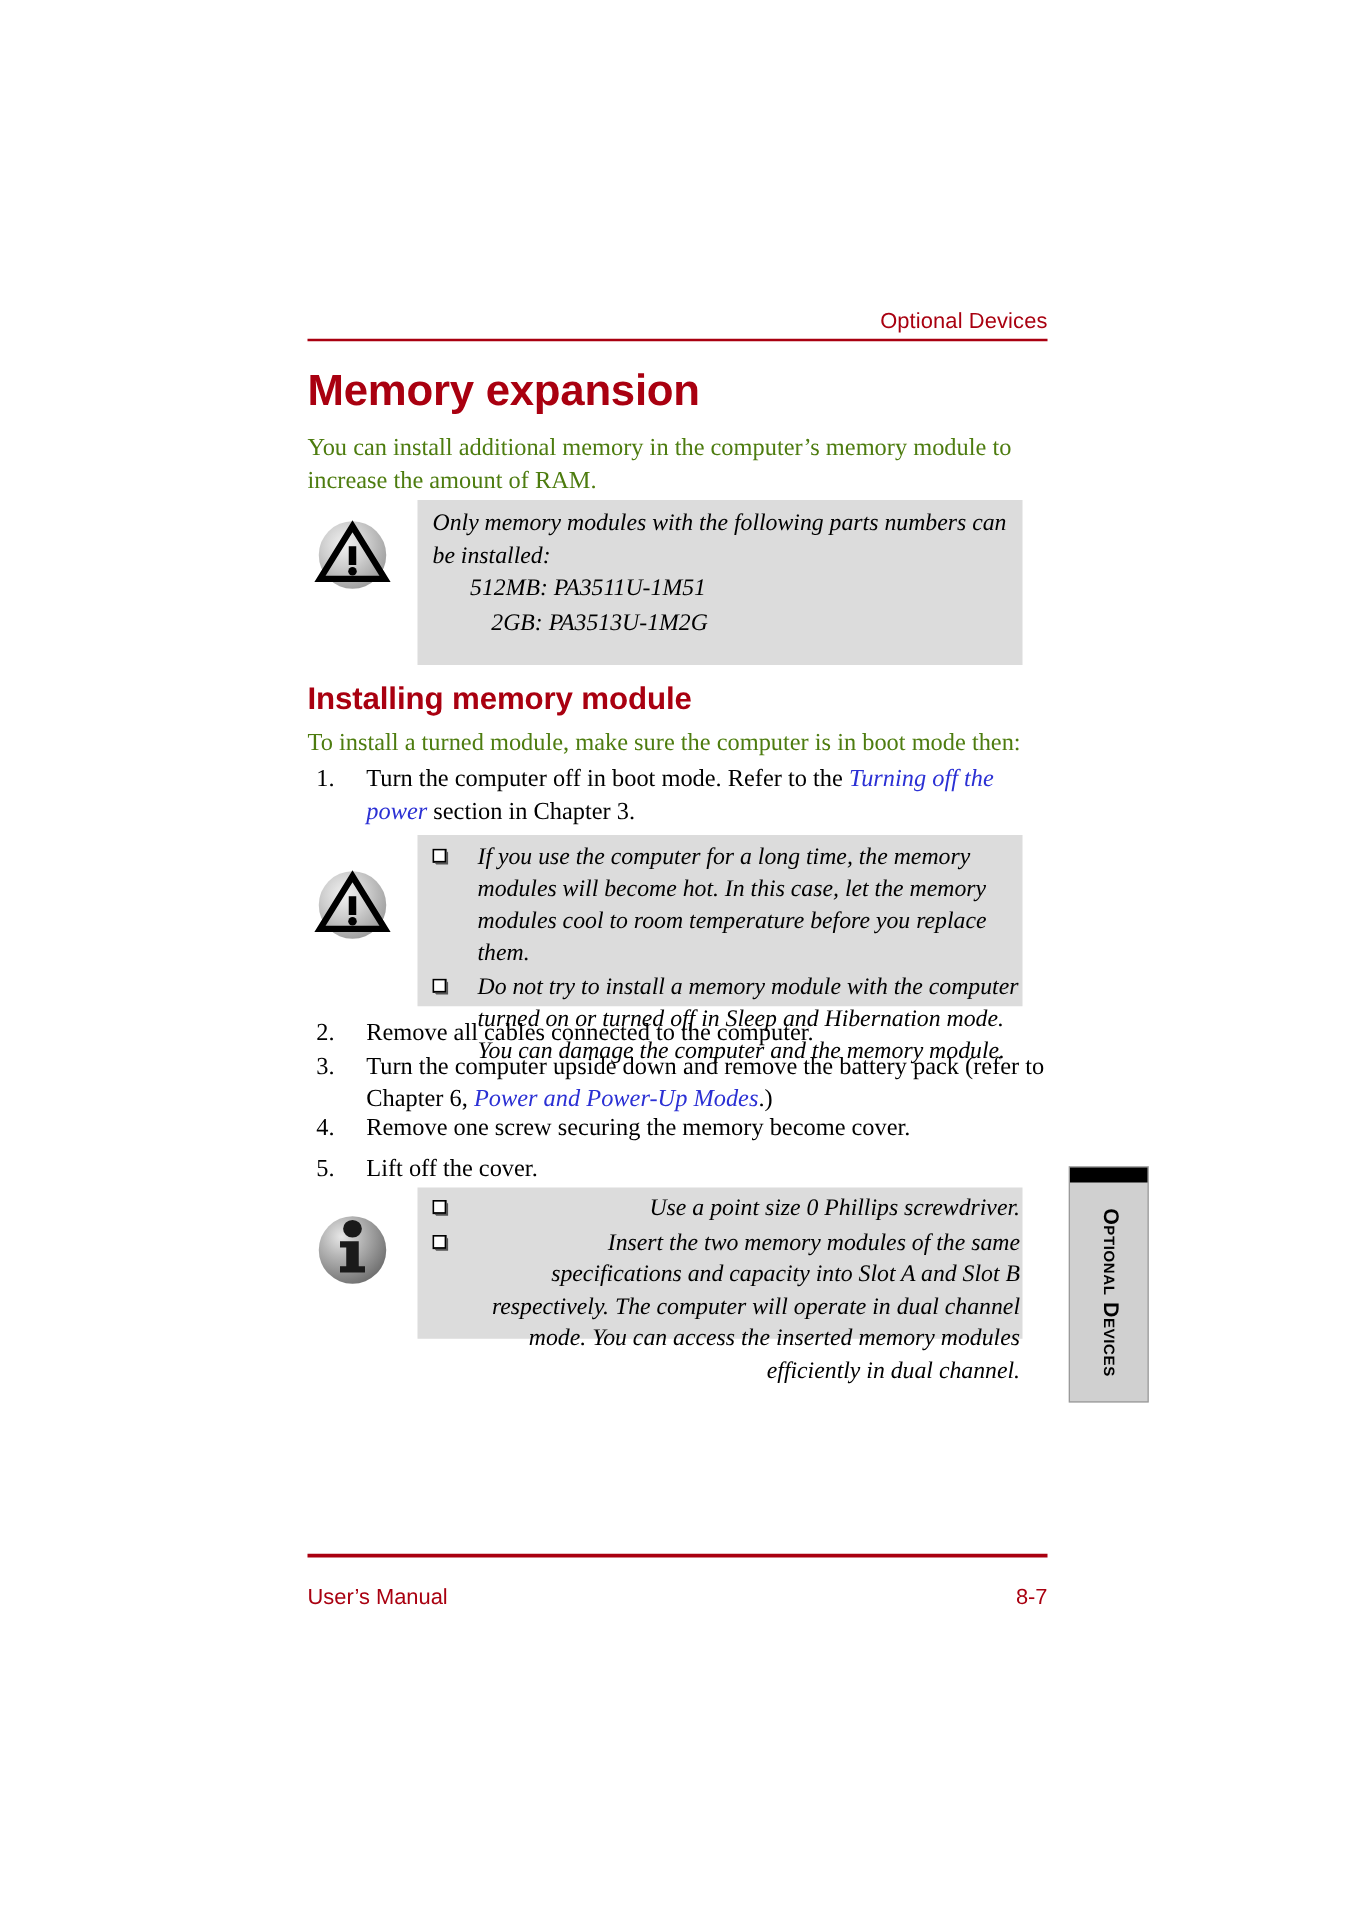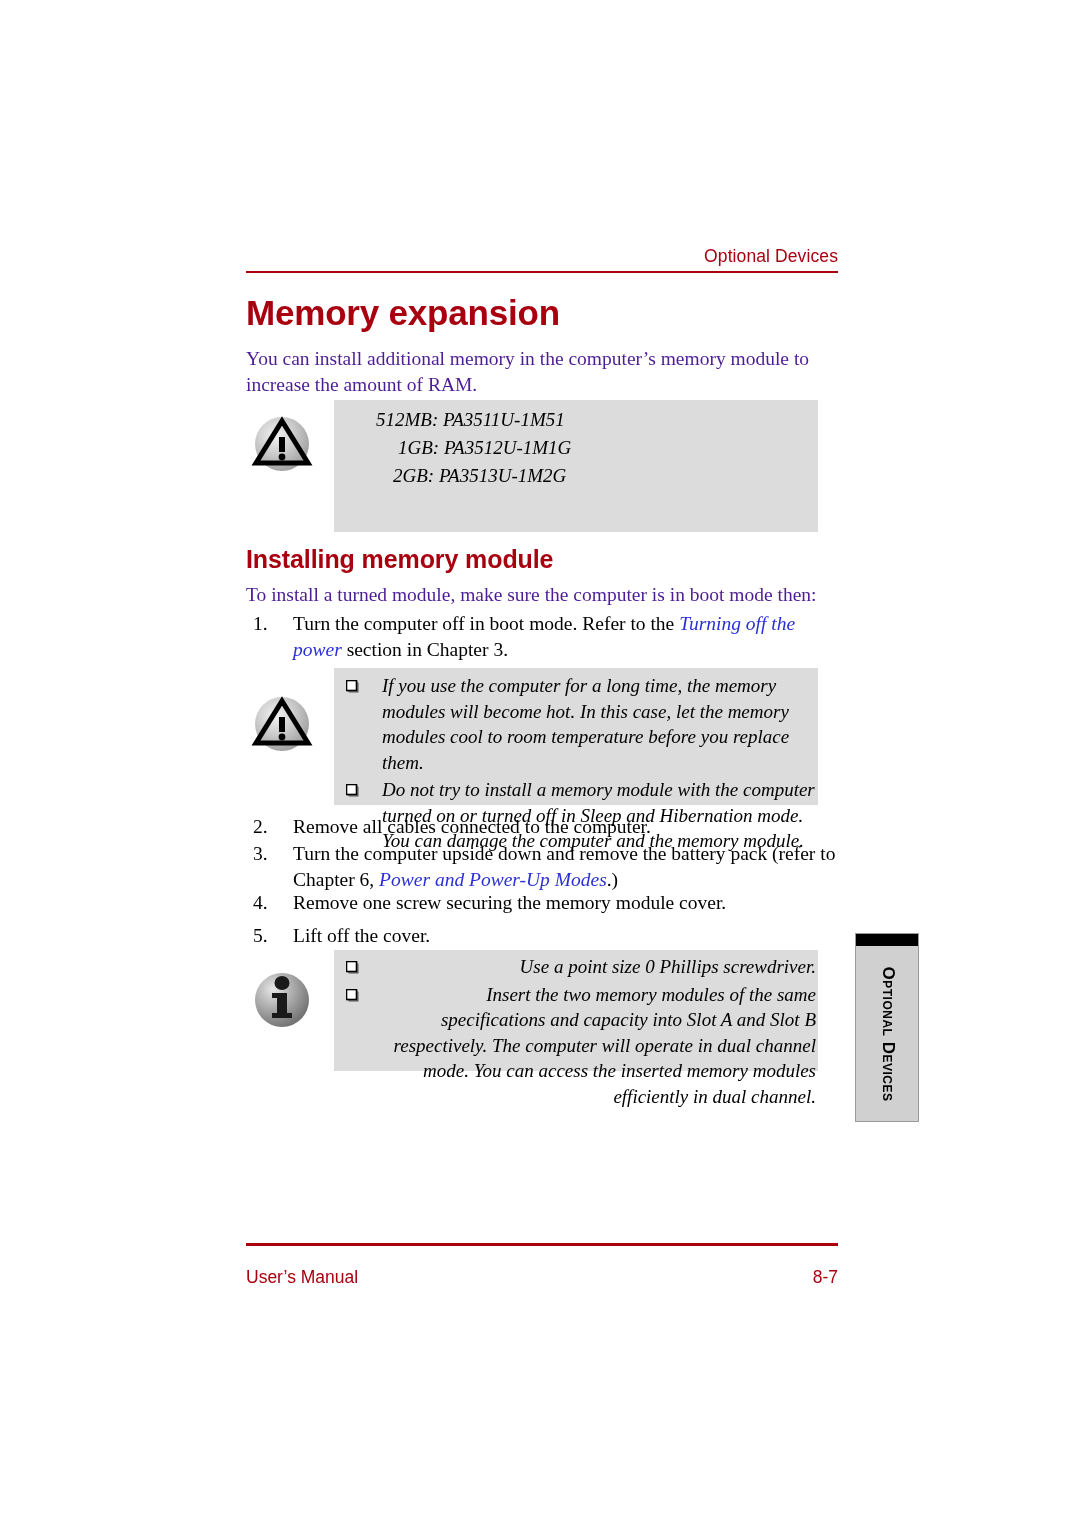--- a/index.html
+++ b/index.html
@@ -66,21 +66,21 @@
     color: #A90010;
     letter-spacing: -0.1px;
     line-height: 1.0;
   }
 
   
   .body-p {
     position: absolute;
     font-family: "Liberation Serif", serif;
     font-size: 19.5px;
-    color: #4c1d95;
+    color: #4d7c0f;
     line-height: 25.5px;
     text-align: left;
   }
   #intro-para {
     left: 246px;
     top: 346px;
     width: 600px;
   }
   #lead-para {
     left: 246px;
@@ -272,22 +272,22 @@
           </radialGradient>
         </defs>
         <circle cx="36" cy="36" r="27" fill="url(#gradA)"></circle>
         <path d="M36 13 L62 55 L10 55 Z" fill="none" stroke="#000000" stroke-width="5" stroke-linejoin="miter"></path>
         <rect x="33" y="29" width="6" height="15" fill="#000000"></rect>
         <circle cx="36" cy="49" r="3.4" fill="#000000"></circle>
       </svg>
     </div>
 
     <div class="inner">
+      <div class="ctext">Only memory modules with the following parts numbers can be installed:</div>
       <div class="part-line part-512">512MB: PA3511U-1M51</div>
-      <div class="part-line part-1g">1GB: PA3512U-1M1G</div>
       <div class="part-line part-2g">2GB: PA3513U-1M2G</div>
     </div>
   </div>
 
   <div class="h2">Installing memory module</div>
 
   <div class="body-p" id="lead-para">To install a turned module, make sure the computer is in boot mode then:</div>
 
   <div class="step" id="step-1">
     <span class="num">1.</span>
@@ -340,21 +340,21 @@
     <span class="txt">Remove all cables connected to the computer.</span>
   </div>
 
   <div class="step" id="step-3">
     <span class="num">3.</span>
     <span class="txt"><span>Turn the computer upside down and remove the battery pack (refer to Chapter 6, </span><span class="xref">Power and Power-Up Modes</span><span>.)</span></span>
   </div>
 
   <div class="step" id="step-4">
     <span class="num">4.</span>
-    <span class="txt">Remove one screw securing the memory module cover.</span>
+    <span class="txt">Remove one screw securing the memory become cover.</span>
   </div>
 
   <div class="step" id="step-5">
     <span class="num">5.</span>
     <span class="txt">Lift off the cover.</span>
   </div>
 
   <div class="callout" id="callout-info">
     <div class="box"></div>
 

